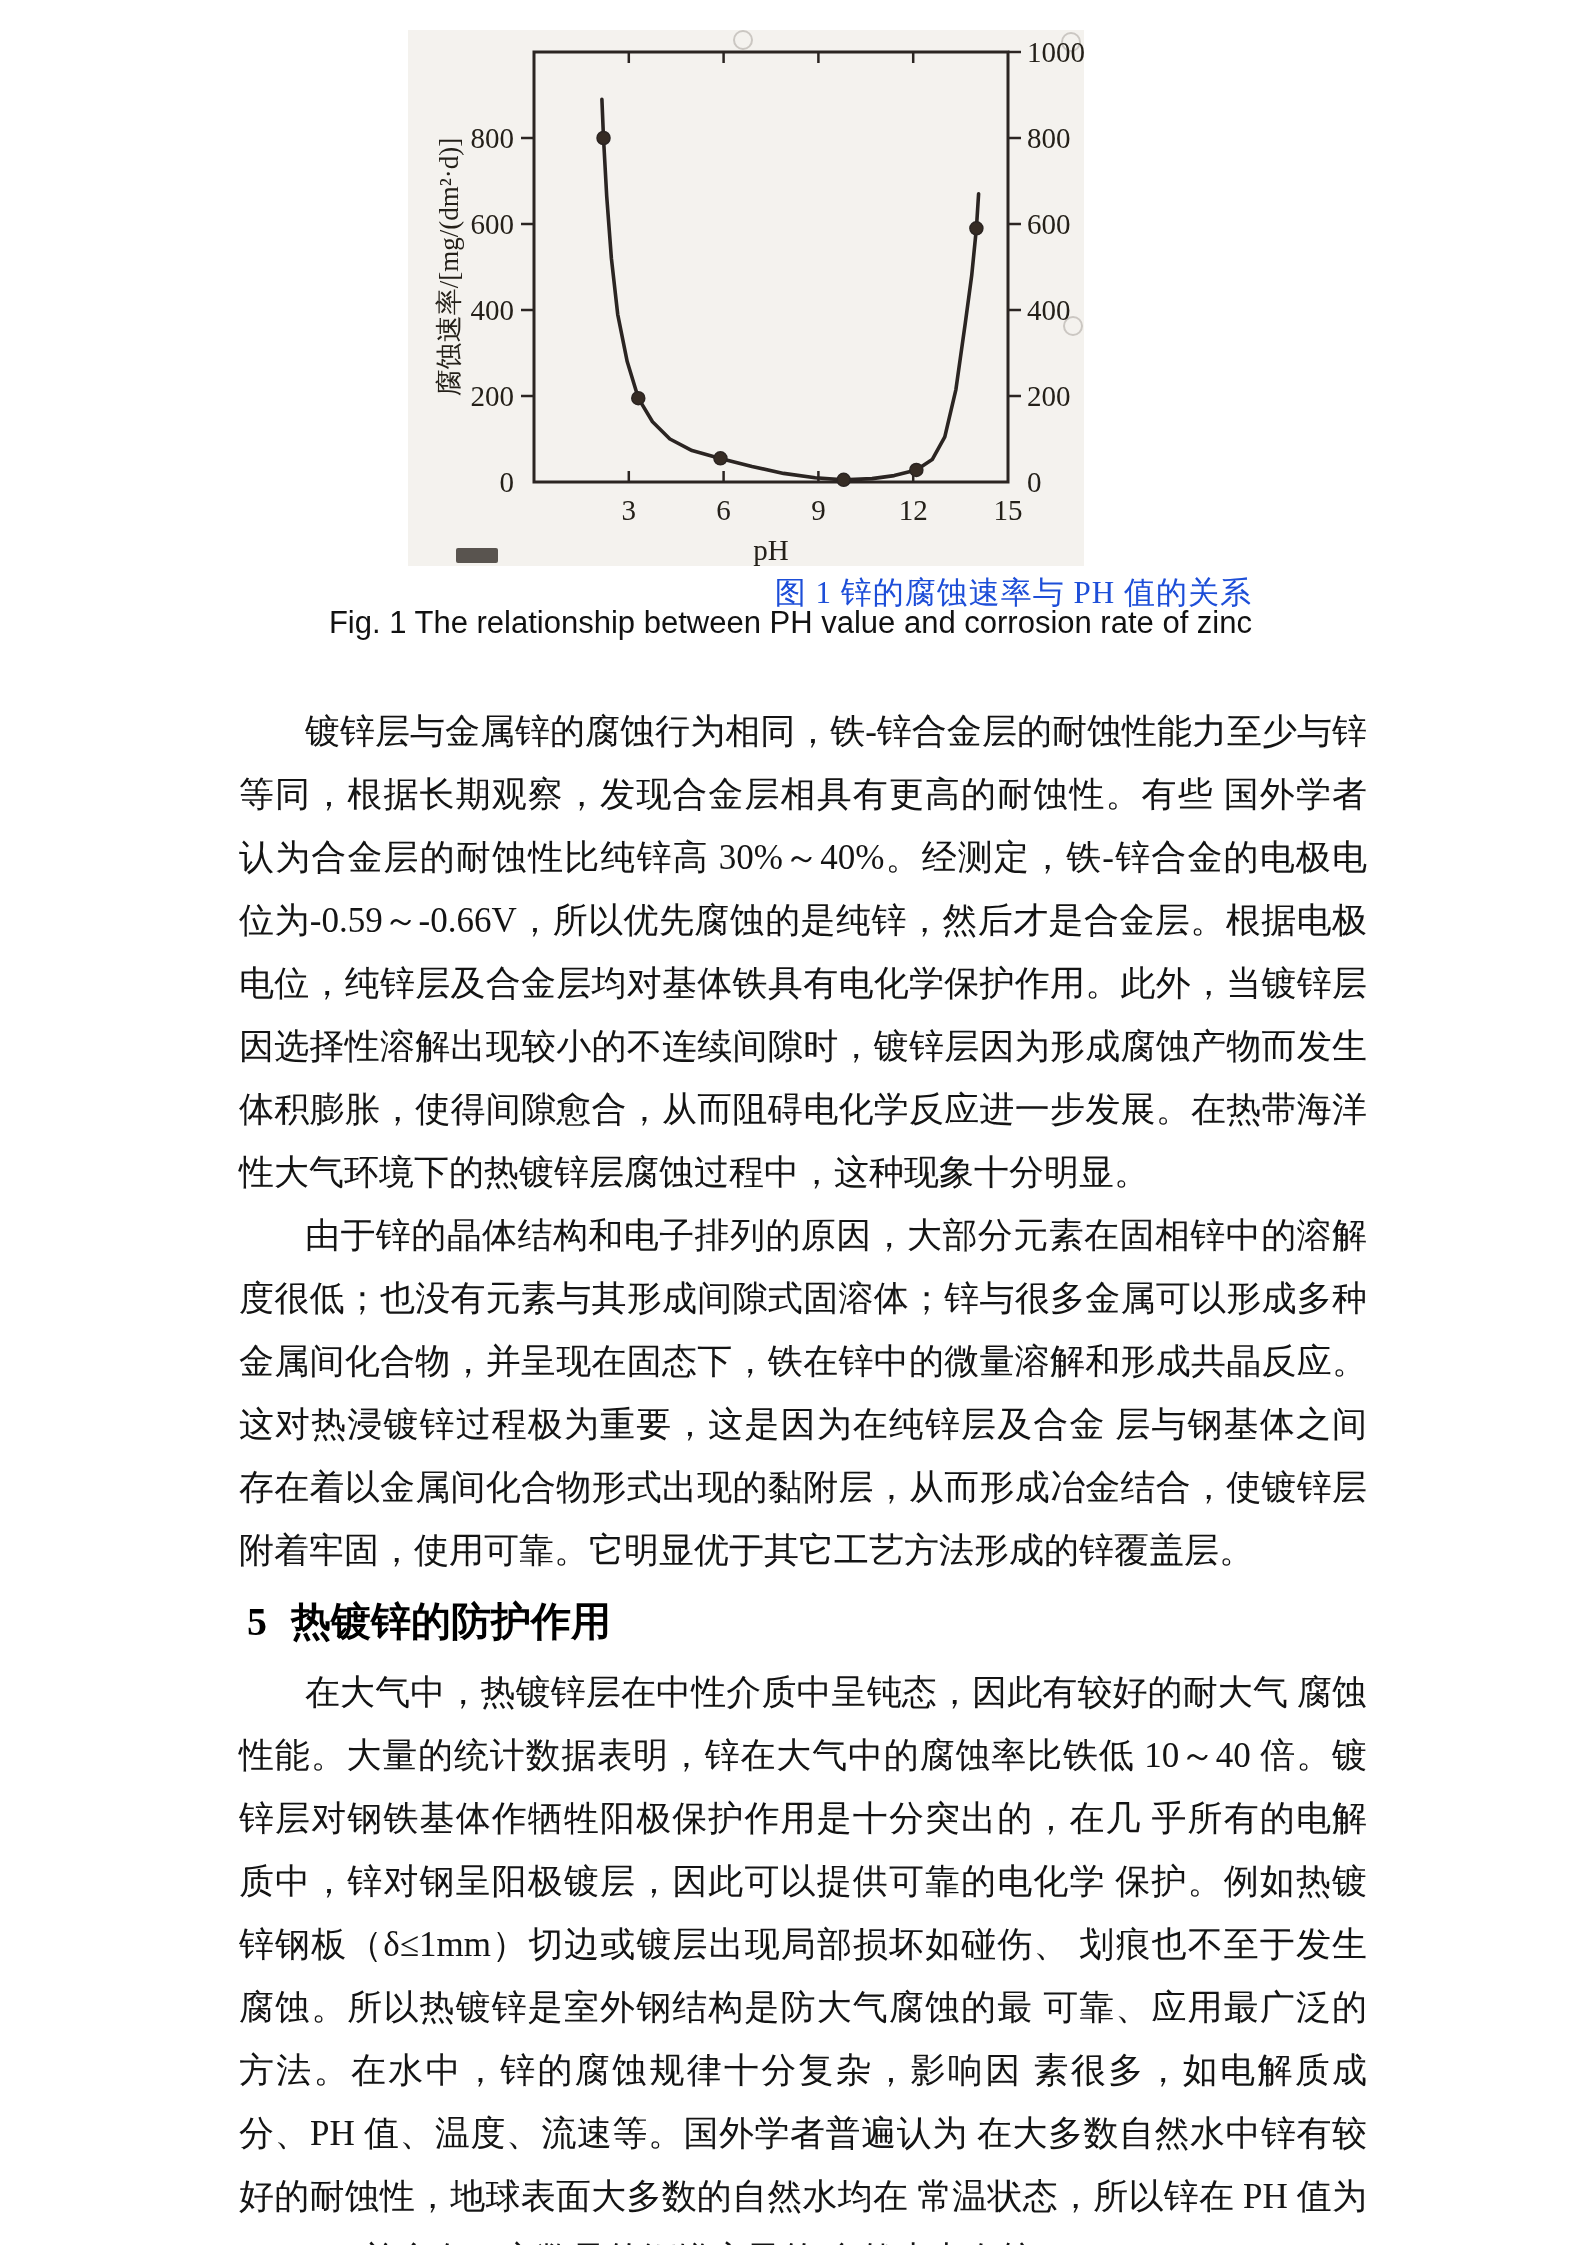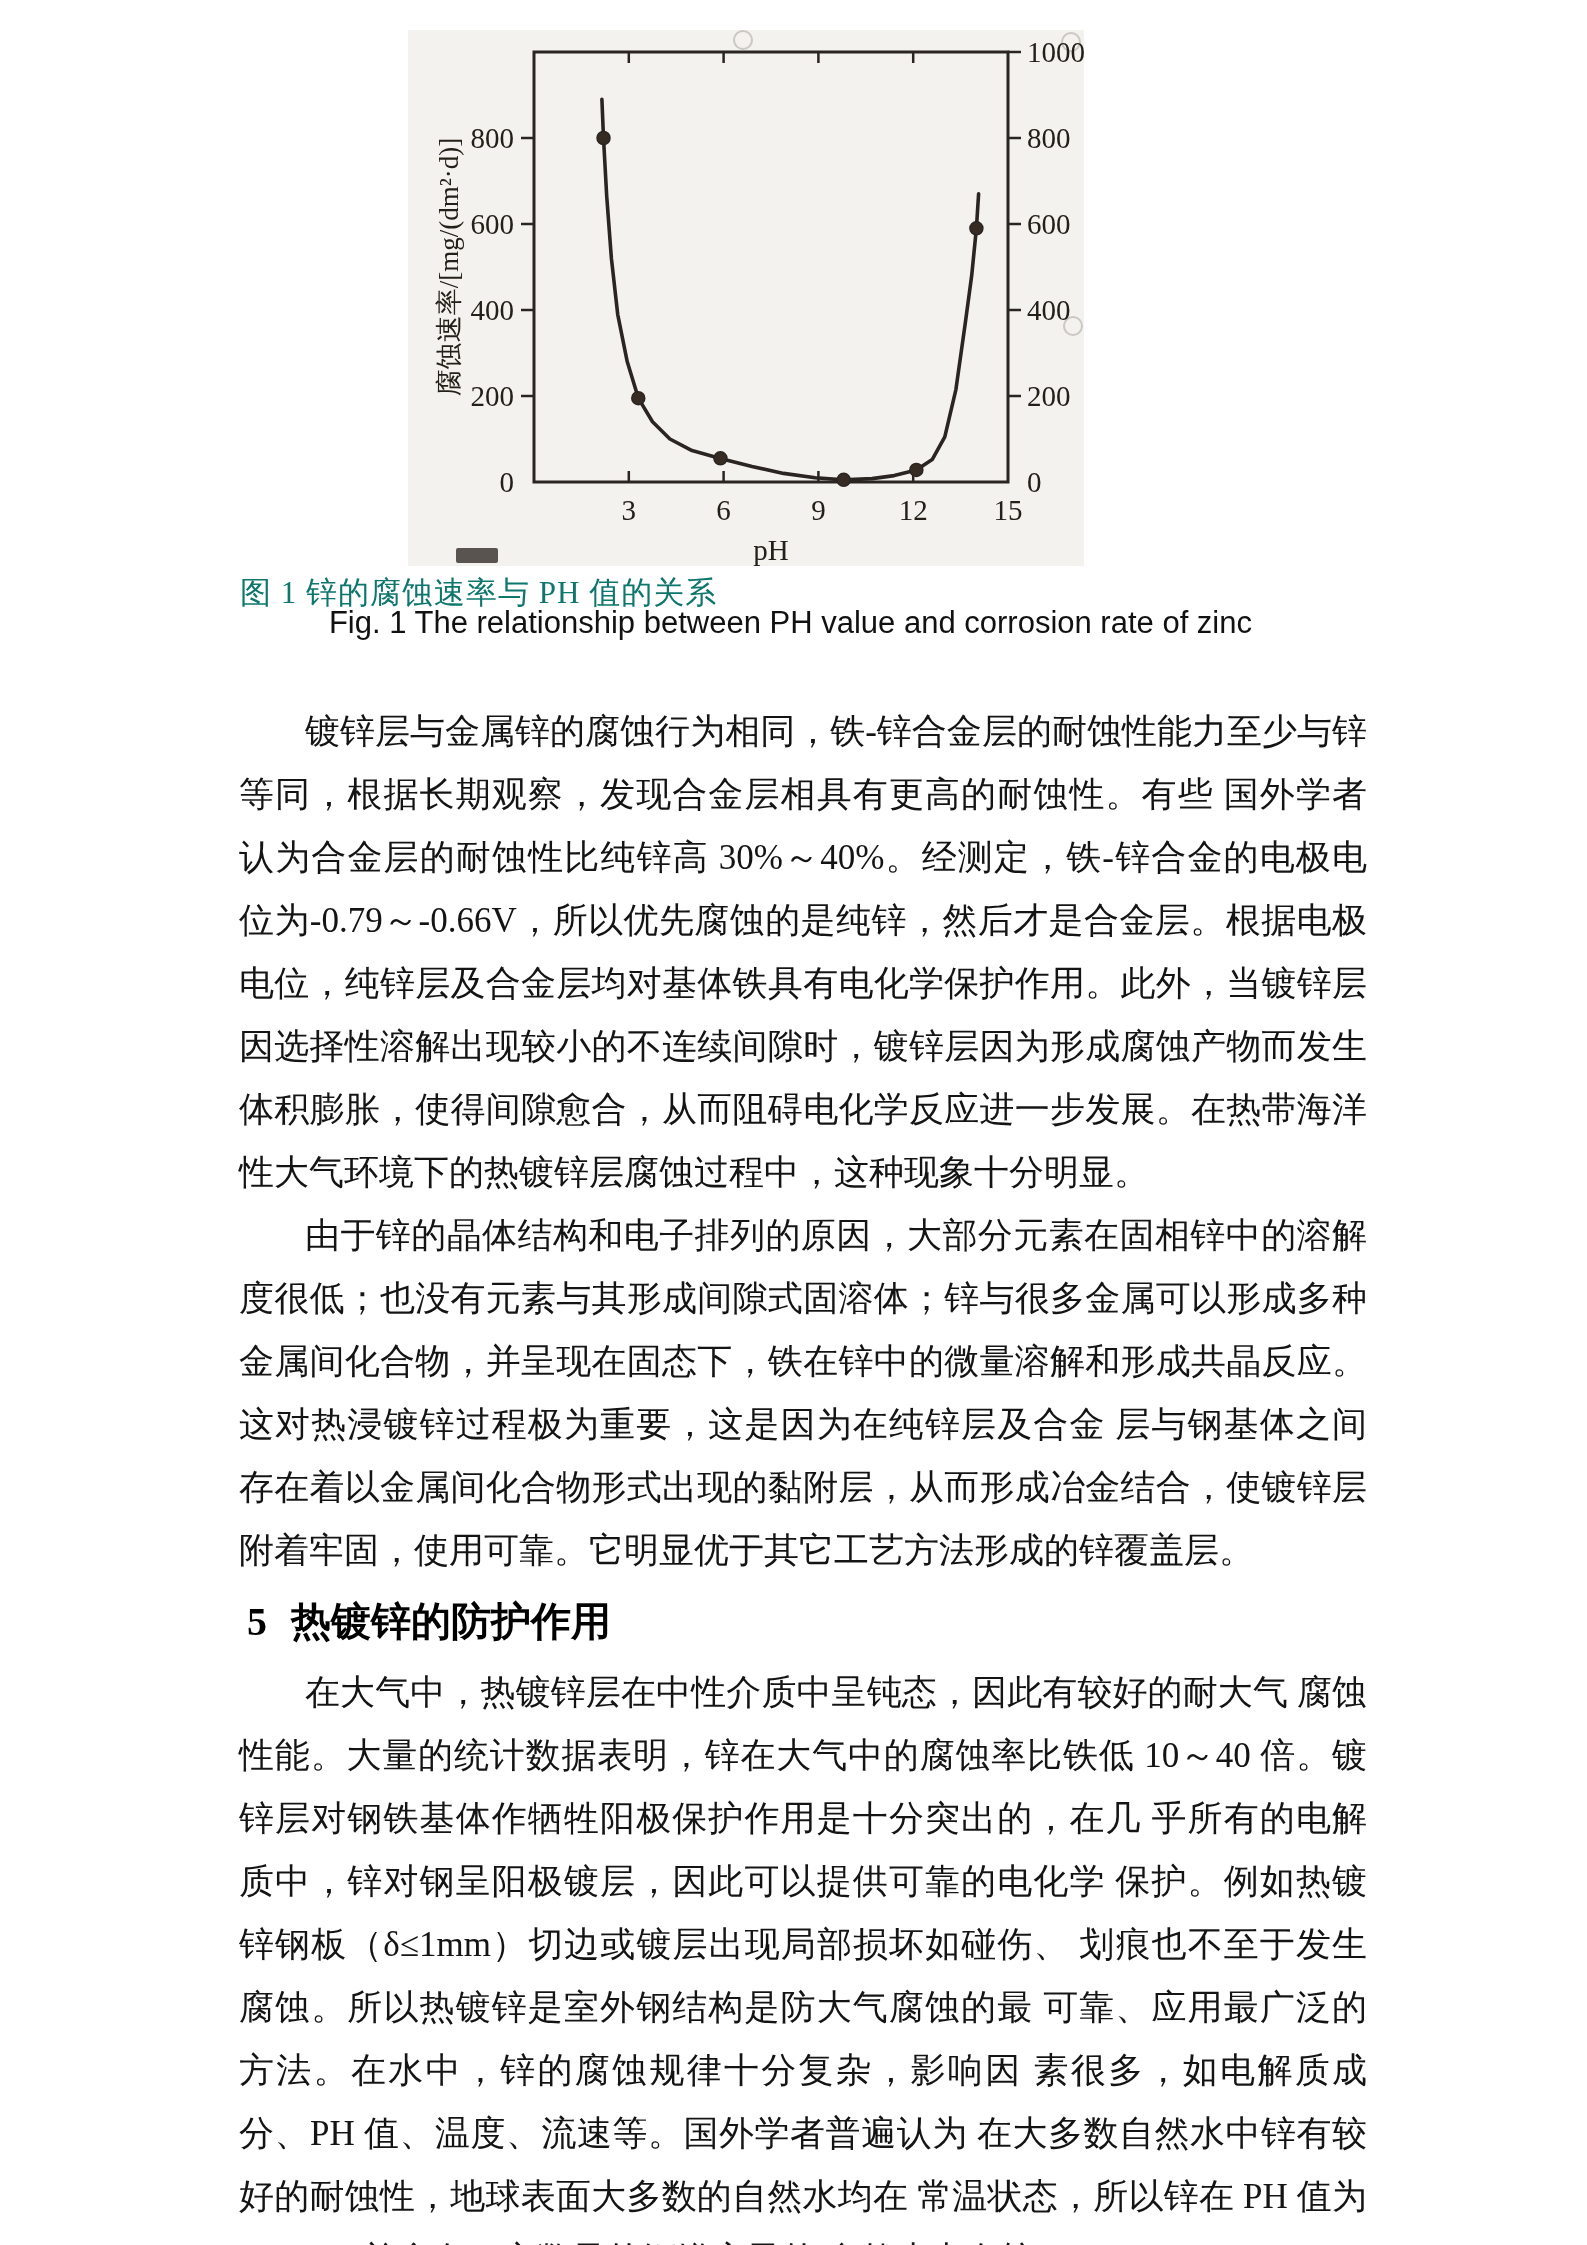--- a/index.html
+++ b/index.html
@@ -8,21 +8,21 @@
     background:#ffffff;overflow:hidden;
     font-family:"Liberation Serif","DejaVu Serif",serif;color:#141414;
   }
   .figure{
     position:absolute;left:408px;top:30px;width:676px;height:536px;
     background:#f4f2ee;
   }
   .figure svg{display:block;width:676px;height:536px;}
   .caption-zh{
     position:absolute;left:240px;top:572px;width:1012px;
-    text-align:left;font-size:31px;letter-spacing:1px;color:#0f766e;
+    text-align:right;font-size:31px;letter-spacing:1px;color:#1d4ed8;
   }
   .caption-en{
     position:absolute;left:240px;top:605px;width:1012px;
     text-align:right;font-size:31px;color:#111;
     font-family:"Liberation Sans","DejaVu Sans",sans-serif;
   }
   .content{
     position:absolute;left:239px;top:700px;width:1128px;
     font-size:35px;line-height:63px;text-align:justify;
   }
@@ -88,19 +88,19 @@
         <circle cx="508.35999999999996" cy="439.96" r="6.5" fill="#362c24" stroke="#2b2522" stroke-width="1.5"></circle>
         <circle cx="568.4" cy="198.3" r="6.5" fill="#362c24" stroke="#2b2522" stroke-width="1.5"></circle>
       </svg>
   </div>
 
   <div class="caption-zh">图 1 锌的腐蚀速率与 PH 值的关系</div>
 
   <div class="caption-en">Fig. 1 The relationship between PH value and corrosion rate of zinc</div>
 
   <div class="content">
-    <p>镀锌层与金属锌的腐蚀行为相同，铁-锌合金层的耐蚀性能力至少与锌等同，根据长期观察，发现合金层相具有更高的耐蚀性。有些 国外学者认为合金层的耐蚀性比纯锌高 30%～40%。经测定，铁-锌合金的电极电位为-0.79～-0.66V，所以优先腐蚀的是纯锌，然后才是合金层。根据电极电位，纯锌层及合金层均对基体铁具有电化学保护作用。此外，当镀锌层因选择性溶解出现较小的不连续间隙时，镀锌层因为形成腐蚀产物而发生体积膨胀，使得间隙愈合，从而阻碍电化学反应进一步发展。在热带海洋性大气环境下的热镀锌层腐蚀过程中，这种现象十分明显。</p>
+    <p>镀锌层与金属锌的腐蚀行为相同，铁-锌合金层的耐蚀性能力至少与锌等同，根据长期观察，发现合金层相具有更高的耐蚀性。有些 国外学者认为合金层的耐蚀性比纯锌高 30%～40%。经测定，铁-锌合金的电极电位为-0.59～-0.66V，所以优先腐蚀的是纯锌，然后才是合金层。根据电极电位，纯锌层及合金层均对基体铁具有电化学保护作用。此外，当镀锌层因选择性溶解出现较小的不连续间隙时，镀锌层因为形成腐蚀产物而发生体积膨胀，使得间隙愈合，从而阻碍电化学反应进一步发展。在热带海洋性大气环境下的热镀锌层腐蚀过程中，这种现象十分明显。</p>
     <p>由于锌的晶体结构和电子排列的原因，大部分元素在固相锌中的溶解度很低；也没有元素与其形成间隙式固溶体；锌与很多金属可以形成多种金属间化合物，并呈现在固态下，铁在锌中的微量溶解和形成共晶反应。这对热浸镀锌过程极为重要，这是因为在纯锌层及合金 层与钢基体之间存在着以金属间化合物形式出现的黏附层，从而形成冶金结合，使镀锌层附着牢固，使用可靠。它明显优于其它工艺方法形成的锌覆盖层。</p>
     <h2><span class="num">5</span><span>热镀锌的防护作用</span></h2>
     <p>在大气中，热镀锌层在中性介质中呈钝态，因此有较好的耐大气 腐蚀性能。大量的统计数据表明，锌在大气中的腐蚀率比铁低 10～40 倍。镀锌层对钢铁基体作牺牲阳极保护作用是十分突出的，在几 乎所有的电解质中，锌对钢呈阳极镀层，因此可以提供可靠的电化学 保护。例如热镀锌钢板（δ≤1mm）切边或镀层出现局部损坏如碰伤、 划痕也不至于发生腐蚀。所以热镀锌是室外钢结构是防大气腐蚀的最 可靠、应用最广泛的方法。在水中，锌的腐蚀规律十分复杂，影响因 素很多，如电解质成分、PH 值、温度、流速等。国外学者普遍认为 在大多数自然水中锌有较好的耐蚀性，地球表面大多数的自然水均在 常温状态，所以锌在 PH 值为 8～12，并含有一定数量的钙镁离子的 自然水中有较</p>
   </div>
 
 </div>
 
 </body></html>

